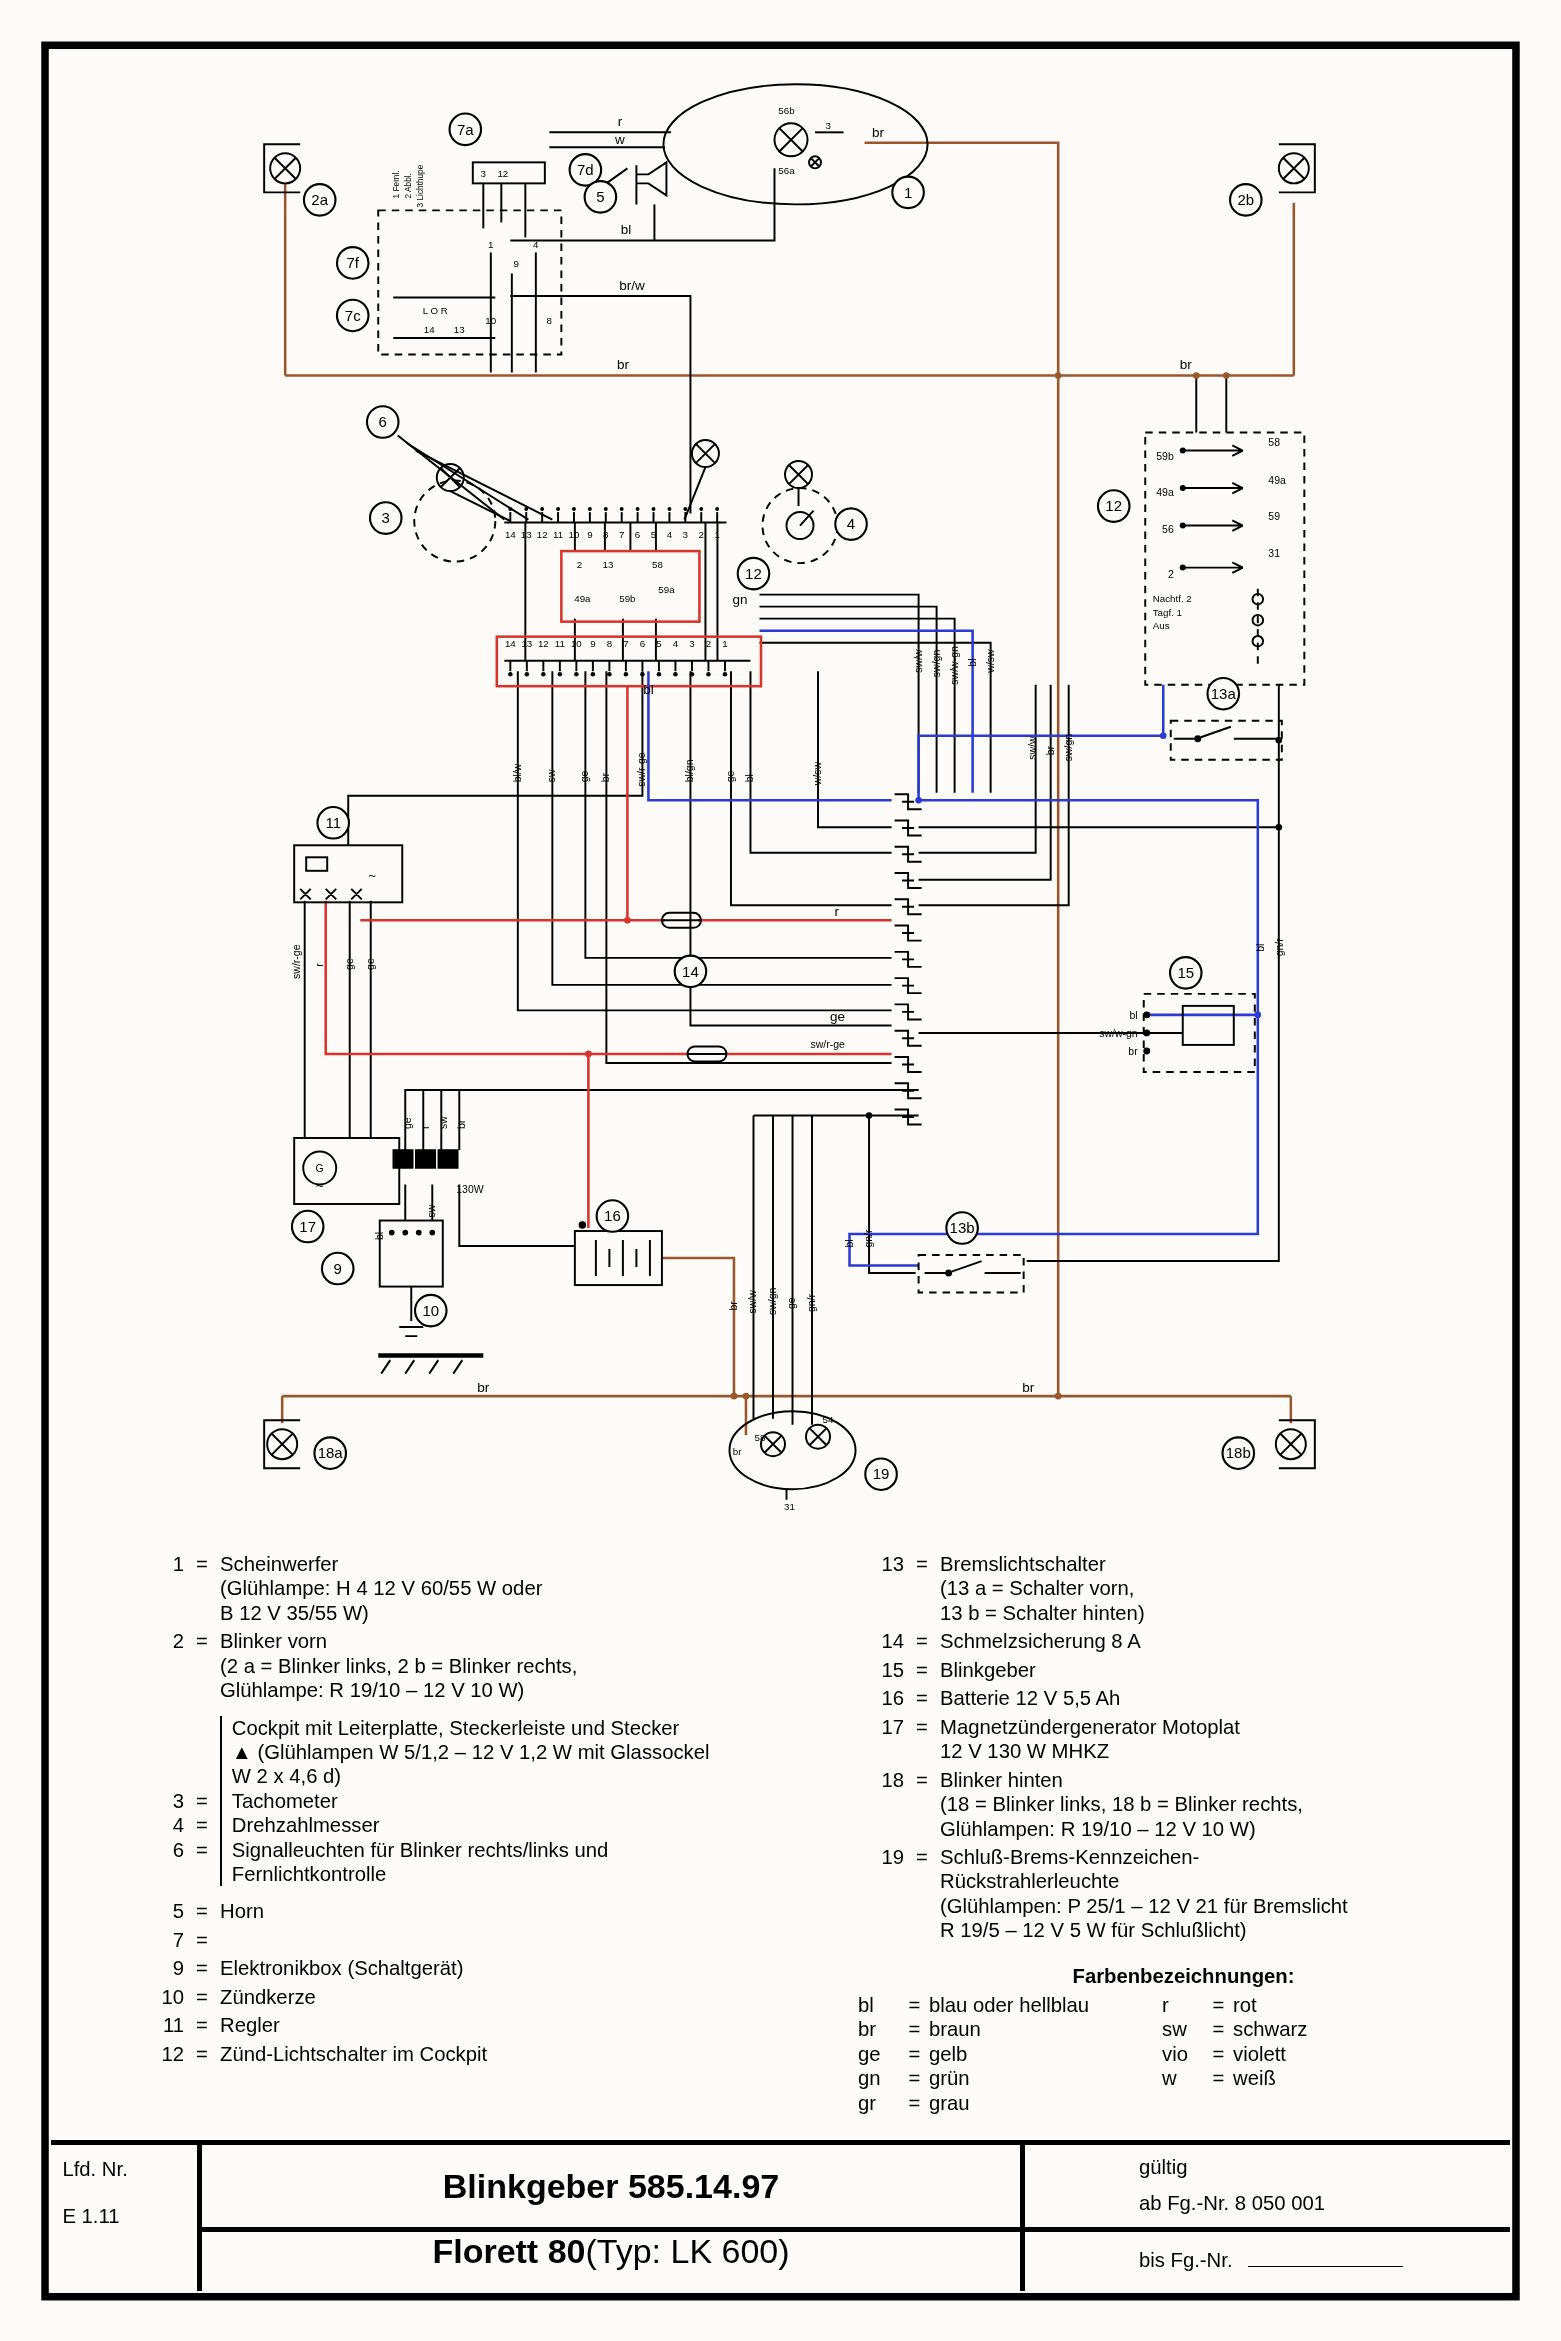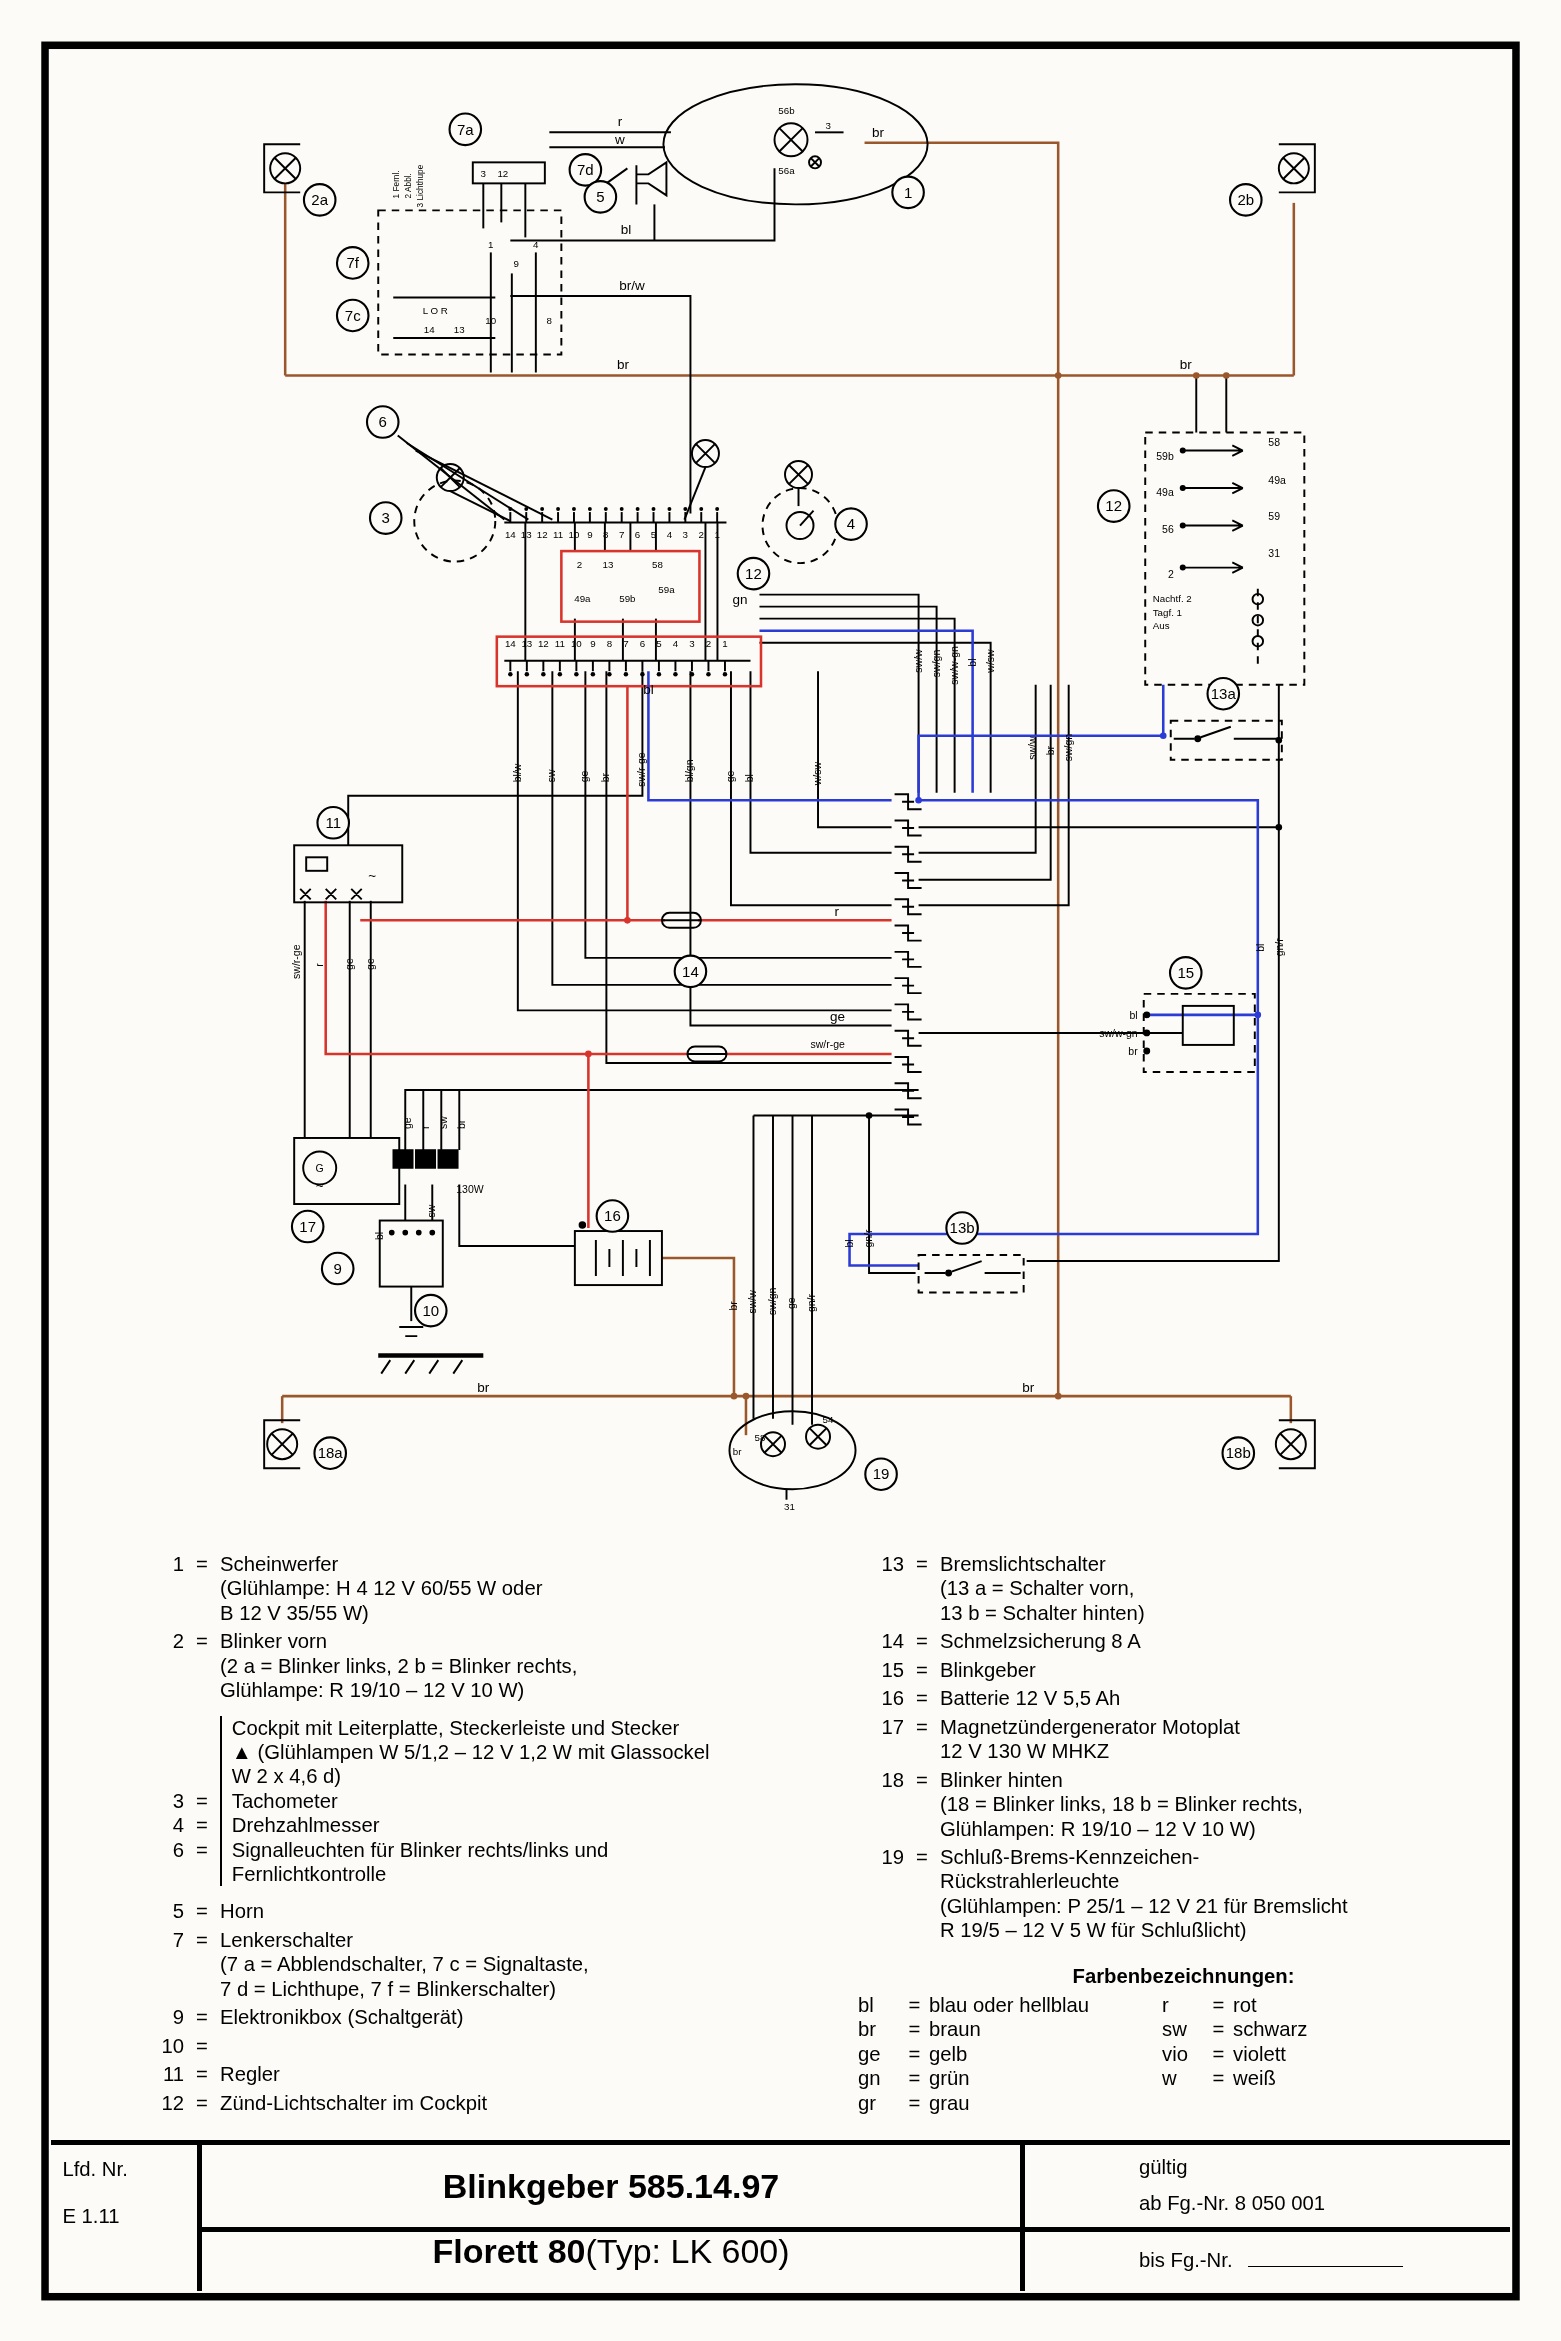--- a/index.html
+++ b/index.html
@@ -661,36 +661,34 @@
         <div class="litem gap">
           <span class="num">5</span>
           <span class="eq">=</span>
           <span class="lines">
             <div>Horn</div>
           </span>
         </div>
         <div class="litem">
           <span class="num">7</span>
           <span class="eq">=</span>
-          <span class="lines">
-            <div>Lenkerschalter</div>
-            <div>(7 a = Abblendschalter, 7 c = Signaltaste,</div>
-            <div>7 d = Lichthupe, 7 f = Blinkerschalter)</div>
-          </span>
         </div>
         <div class="litem">
           <span class="num">9</span>
           <span class="eq">=</span>
           <span class="lines">
             <div>Elektronikbox (Schaltgerät)</div>
           </span>
         </div>
         <div class="litem">
           <span class="num">10</span>
           <span class="eq">=</span>
+          <span class="lines">
+            <div>Zündkerze</div>
+          </span>
         </div>
         <div class="litem">
           <span class="num">11</span>
           <span class="eq">=</span>
           <span class="lines">
             <div>Regler</div>
           </span>
         </div>
         <div class="litem">
           <span class="num">12</span>

